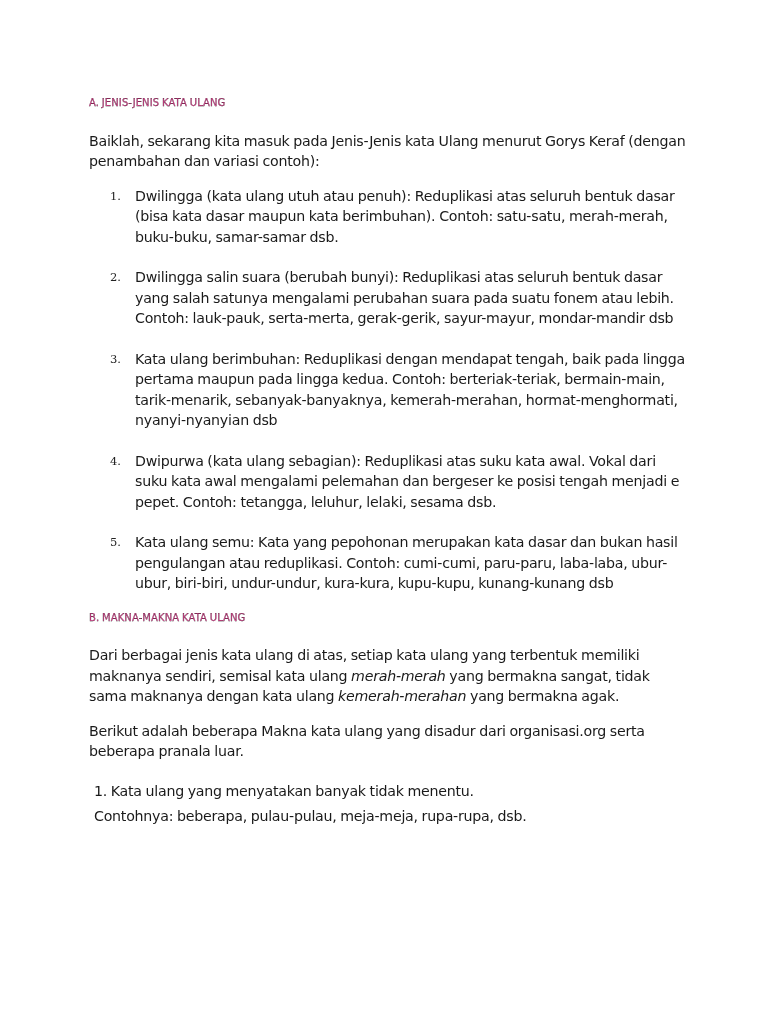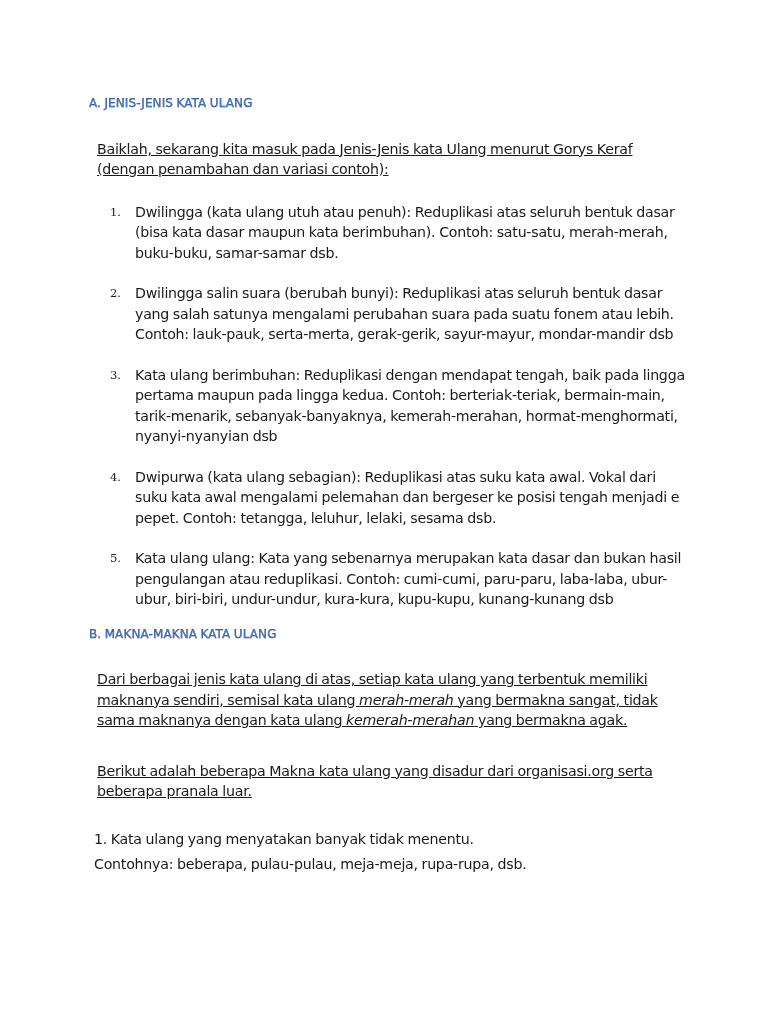--- a/index.html
+++ b/index.html
@@ -19,31 +19,30 @@
       position: absolute;
       left: 89px;
       top: 93px;
       width: 600px;
       font-size: 14.2px;
       line-height: 20.5px;
       letter-spacing: -0.25px;
       word-spacing: -0.5px;
     }
     .heading {
-      font-size: 12px;
+      font-size: 10px;
       font-weight: normal;
       margin: 0;
       padding: 0;
       letter-spacing: 0.1px;
-      color: #3b82f6;
+      color: #ec4899;
       -webkit-text-stroke: 0.25px #111;
     }
     .para {
-      margin: 8px;
-      text-decoration: underline;
+      margin: 0;
     }
     .gap-after-heading { height: 17px; }
     .gap-para { height: 14px; }
     .gap-list { height: 14px; }
 
     ol.types {
       list-style: none;
       margin: 0;
       padding: 0;
     }
@@ -98,21 +97,21 @@
     <li>
       <span class="marker">3.</span>
       <span class="item-text">Kata ulang berimbuhan: Reduplikasi dengan mendapat tengah, baik pada lingga pertama maupun pada lingga kedua. Contoh: berteriak-teriak, bermain-main, tarik-menarik, sebanyak-banyaknya, kemerah-merahan, hormat-menghormati, nyanyi-nyanyian dsb</span>
     </li>
     <li>
       <span class="marker">4.</span>
       <span class="item-text">Dwipurwa (kata ulang sebagian): Reduplikasi atas suku kata awal. Vokal dari suku kata awal mengalami pelemahan dan bergeser ke posisi tengah menjadi e pepet. Contoh: tetangga, leluhur, lelaki, sesama dsb.</span>
     </li>
     <li>
       <span class="marker">5.</span>
-      <span class="item-text">Kata ulang ulang: Kata yang sebenarnya merupakan kata dasar dan bukan hasil pengulangan atau reduplikasi. Contoh: cumi-cumi, paru-paru, laba-laba, ubur-ubur, biri-biri, undur-undur, kura-kura, kupu-kupu, kunang-kunang dsb</span>
+      <span class="item-text">Kata ulang semu: Kata yang pepohonan merupakan kata dasar dan bukan hasil pengulangan atau reduplikasi. Contoh: cumi-cumi, paru-paru, laba-laba, ubur-ubur, biri-biri, undur-undur, kura-kura, kupu-kupu, kunang-kunang dsb</span>
     </li>
   </ol>
   <div class="gap-list"></div>
 
   <h2 class="heading">B. MAKNA-MAKNA KATA ULANG</h2>
   <div class="gap-after-heading"></div>
 
   <p class="para"><span>Dari berbagai jenis kata ulang di atas, setiap kata ulang yang terbentuk memiliki maknanya sendiri, semisal kata ulang </span><em>merah-merah</em><span> yang bermakna sangat, tidak sama maknanya dengan kata ulang </span><em>kemerah-merahan</em><span> yang bermakna agak.</span></p>
   <div class="gap-para"></div>
 

